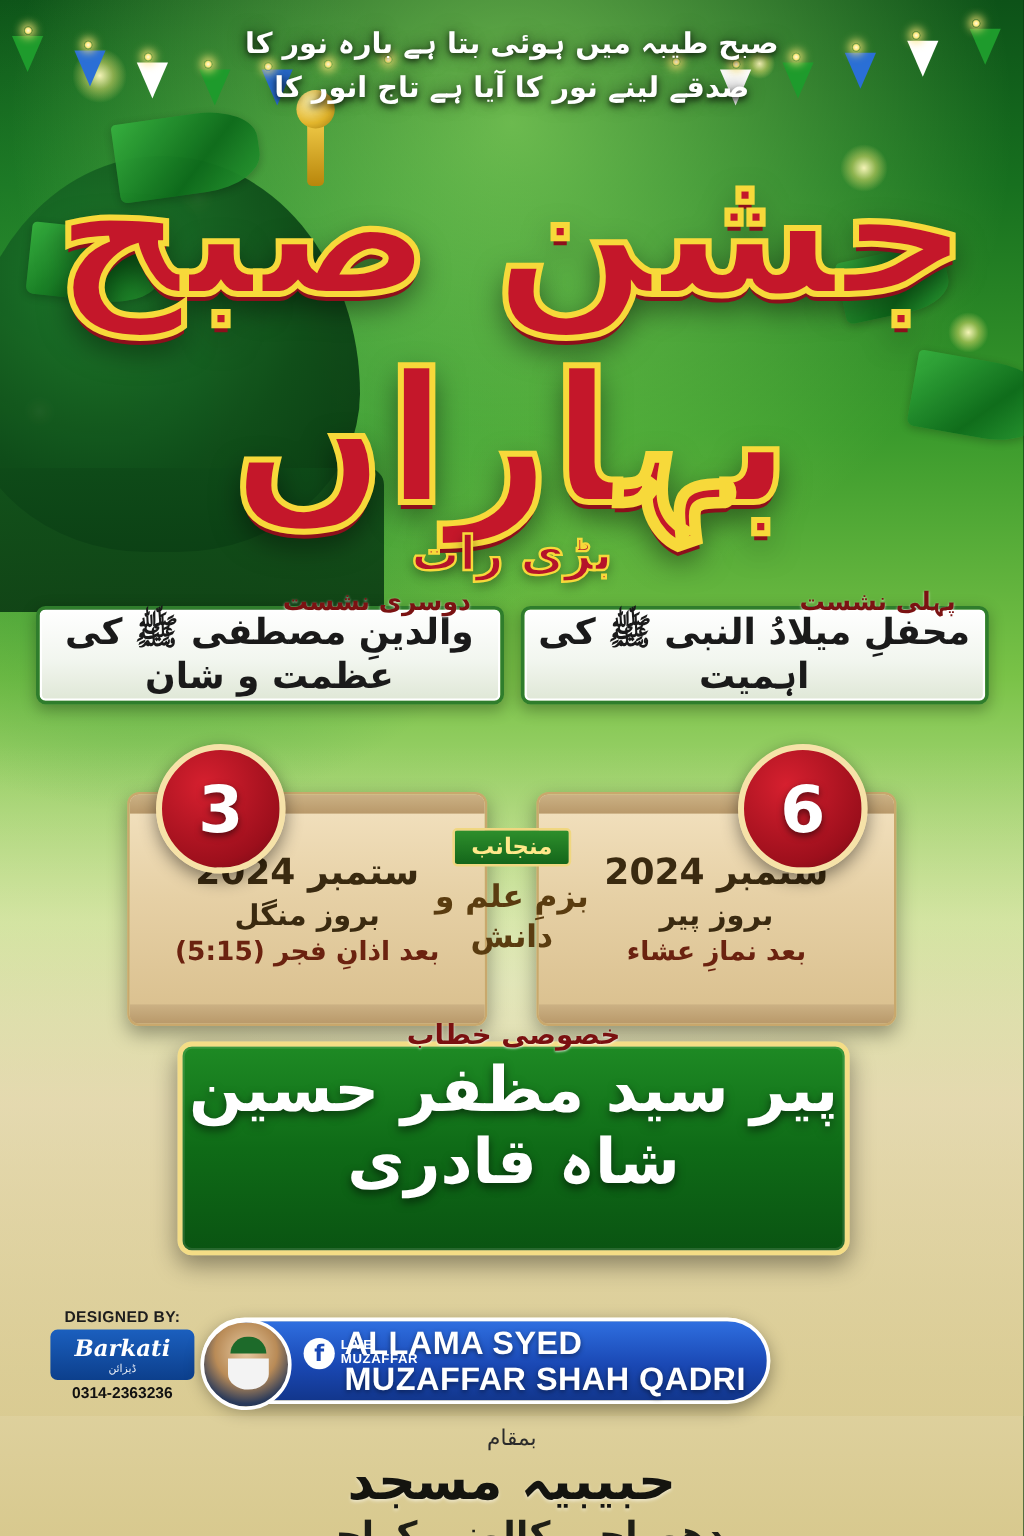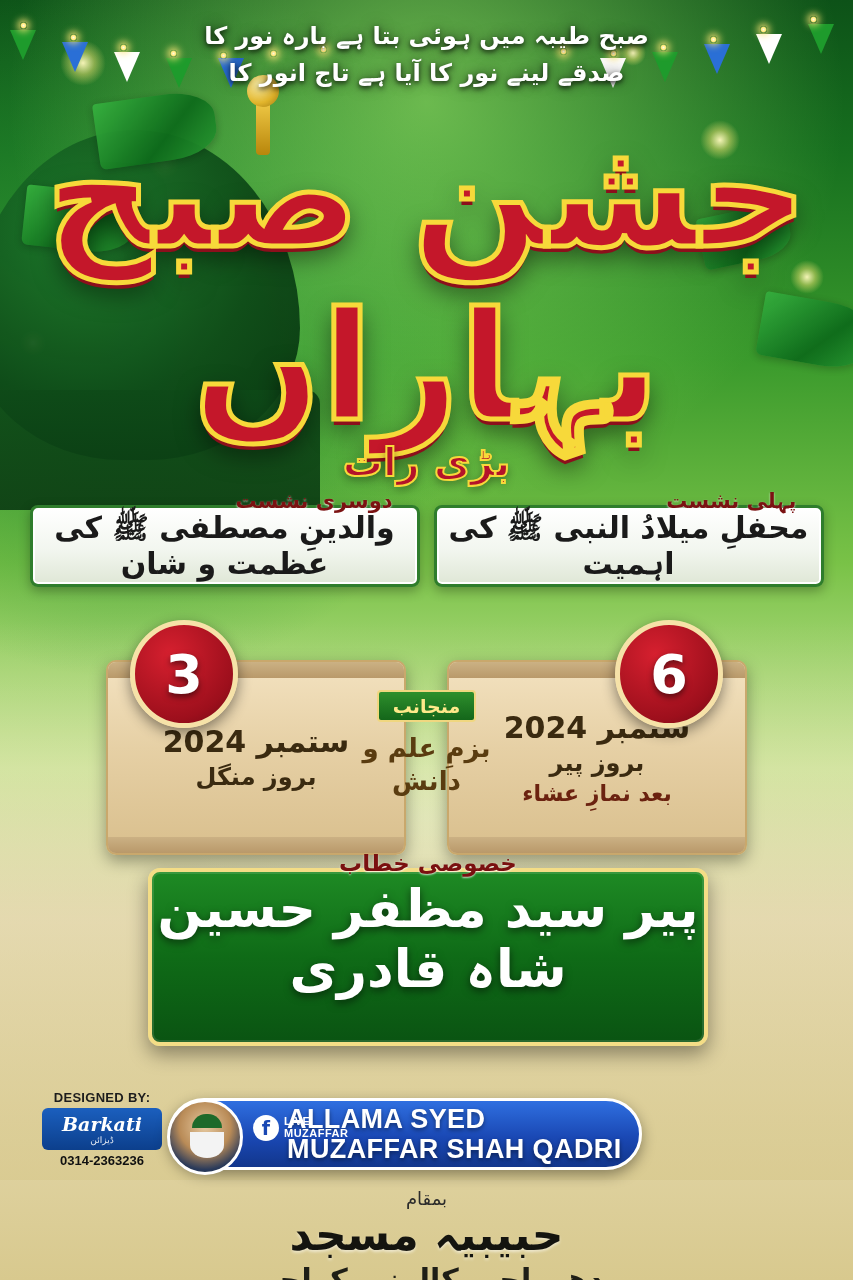--- a/index.html
+++ b/index.html
@@ -264,20 +264,21 @@
       <div class="scroll-inner">
         <div class="scroll-date">ستمبر 2024</div>
         <div class="scroll-day">بروز پیر</div>
         <div class="scroll-time">بعد نمازِ عشاء</div>
       </div>
     </div>
     <div class="scroll scroll-left">
       <div class="scroll-inner">
         <div class="scroll-date">ستمبر 2024</div>
         <div class="scroll-day">بروز منگل</div>
+        <div class="scroll-time">بعد اذانِ فجر (5:15)</div>
       </div>
     </div>
 
     <div class="daybadge right">6</div>
     <div class="daybadge left">3</div>
 
     <div class="center-chip">
       <div class="chip-top">منجانب</div>
       <div class="chip-text">بزمِ علم و دانش</div>
     </div>

